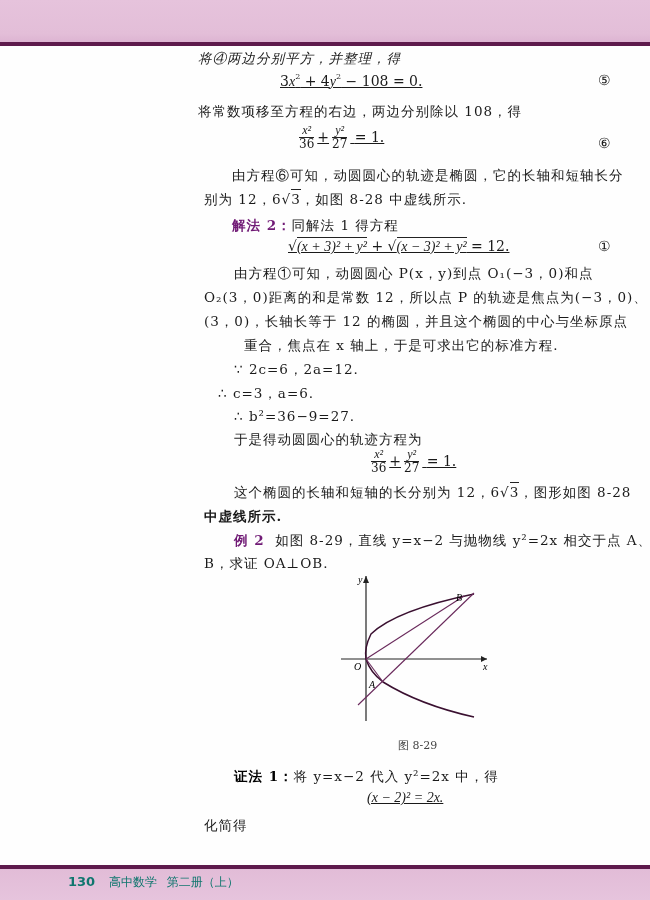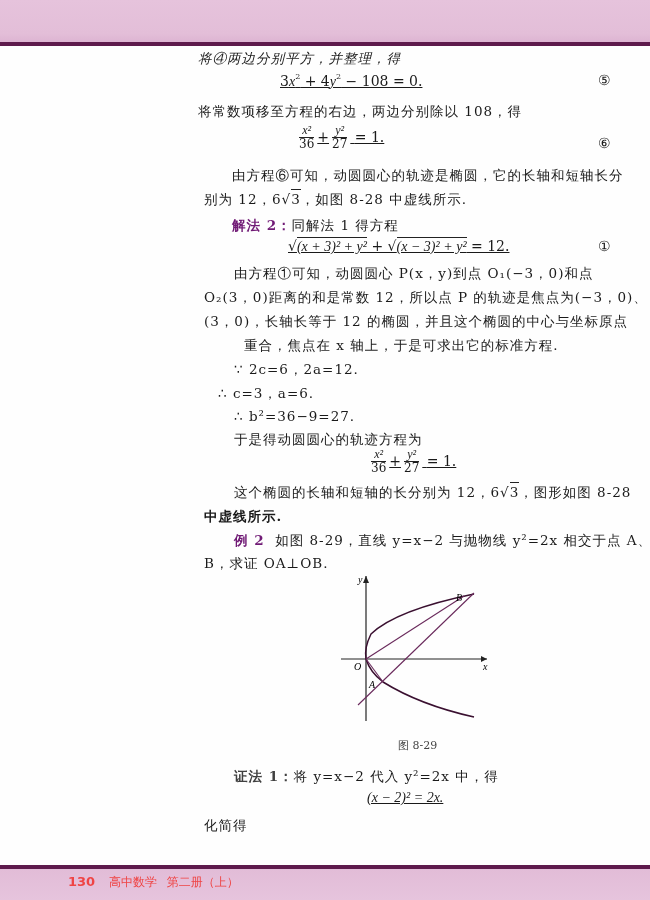--- a/index.html
+++ b/index.html
@@ -5,21 +5,21 @@
   html, body { margin:0; padding:0; }
   body { width:650px; height:900px; position:relative; background:#fefefe; overflow:hidden;
          font-family:"DejaVu Serif","Liberation Serif",serif; color:#1a1a1a; }
   .band-top { position:absolute; left:0; top:0; width:650px; height:42px;
               background:linear-gradient(180deg,#e6c3dc 0%,#e3bed8 80%,#ddb4d2 100%); }
   .band-top-line { position:absolute; left:0; top:42px; width:650px; height:4px; background:#5e1a4c; }
   .band-bot-line { position:absolute; left:0; top:865px; width:650px; height:4px; background:#5e1a4c; }
   .band-bot { position:absolute; left:0; top:869px; width:650px; height:31px;
               background:linear-gradient(180deg,#e2bcd7 0%,#e6c4dd 100%); }
   .footer { position:absolute; left:68px; top:874px; font-family:"DejaVu Sans","Liberation Sans",sans-serif;
-            font-size:12px; color:#ef4444; }
+            font-size:12px; color:#0f766e; }
   .footer .pg { font-weight:bold; font-size:13px; margin-right:10px; }
   .footer .bk { margin-right:6px; }
 
   .line { position:absolute; font-size:13.5px; letter-spacing:1px; white-space:nowrap; line-height:18px; }
   .eq { position:absolute; font-size:14px; white-space:nowrap; font-family:"DejaVu Serif","Liberation Serif",serif;text-decoration:underline; }
   .num { position:absolute; left:598px; font-size:14px; }
   .hl { color:#701a75; font-weight:bold; }
   .i { font-style:italic; font-family:"Liberation Serif","DejaVu Serif",serif; }
   sup { font-size:8px; vertical-align:7px; }
   .frac { display:inline-block; vertical-align:middle; text-align:center; margin:0 3px; }
@@ -99,21 +99,21 @@
   <line x1="366" y1="659" x2="383" y2="682" stroke="#6a2a5c" stroke-width="1.1"></line>
   <text x="358" y="583" font-size="10" font-style="italic" font-family="Liberation Serif, serif">y</text>
   <text x="483" y="670" font-size="10" font-style="italic" font-family="Liberation Serif, serif">x</text>
   <text x="354" y="670" font-size="10" font-style="italic" font-family="Liberation Serif, serif">O</text>
   <text x="369" y="688" font-size="10" font-style="italic" font-family="Liberation Serif, serif">A</text>
   <text x="456" y="601" font-size="10" font-style="italic" font-family="Liberation Serif, serif">B</text>
 </svg>
 <div class="figcap">图 8-29</div>
 
 <div class="line" style="left:234px;top:767px;">
-  <span class="hl" style="color:#404040">证法 1：</span><span>将 y=x−2 代入 y²=2x 中，得</span>
+  <span class="hl" style="color:#000000">证法 1：</span><span>将 y=x−2 代入 y²=2x 中，得</span>
 </div>
 <div class="eq i" style="left:367px;top:790px;">(x − 2)² = 2x.</div>
 <div class="line" style="left:204px;top:816px;">化简得</div>
 <div class="eq i" style="left:367px;top:838px;margin-top:37px;">x² − 6x + 4 = 0,</div>
 
 <div class="band-bot-line"></div>
 <div class="band-bot"></div>
 <div class="footer">
   <span class="pg">130</span>
   <span class="bk">高中数学</span>

